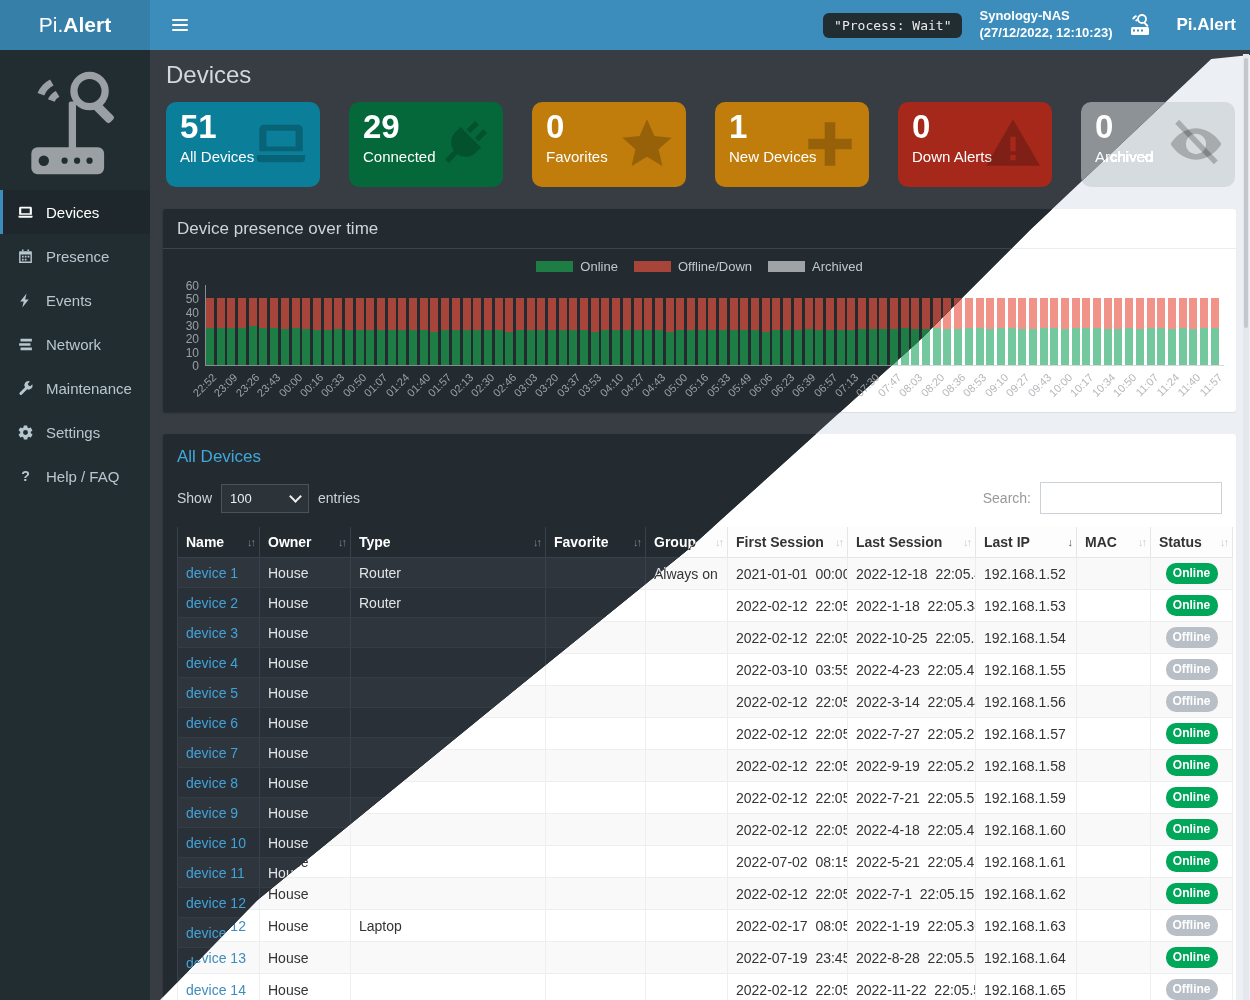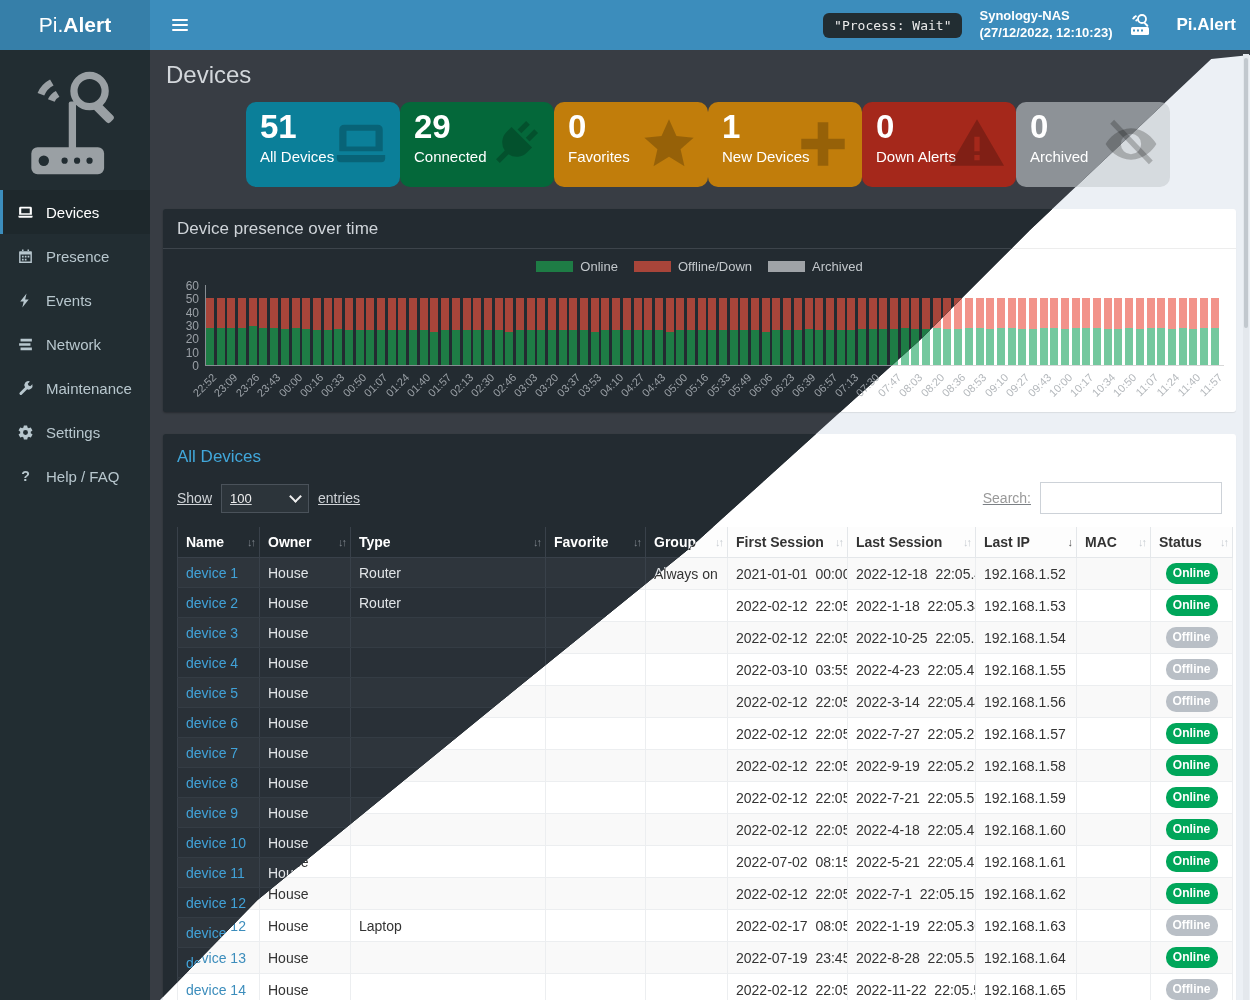--- a/index.html
+++ b/index.html
@@ -33,21 +33,21 @@
   .m-item.active{background:#1e282c;color:#fff;border-left-color:#3c8dbc;}
   .m-item .ic{width:17px;height:17px;display:inline-flex;flex:none;}
   .m-item .ic svg{width:100%;height:100%;}
 
   
   .content{position:absolute;left:150px;top:50px;width:1100px;height:950px;background:#383d44;}
   .light .content{background:#ecf0f5;}
   .page-title{margin:0;padding:11px 0 0 16px;font-size:24px;font-weight:normal;color:#d3d7db;}
   .light .page-title{color:#555;}
 
-  .cards{display:flex;margin:13px 0 0 16px;justify-content:center;}
+  .cards{display:flex;gap:29px;margin:13px 0 0 16px;}
   .card{position:relative;width:154px;height:85px;border-radius:10px;color:#fff;overflow:hidden;cursor:pointer;}
   .light .card{filter:brightness(1.5) saturate(.55);}
   .card .num{display:block;margin:6px 0 0 14px;font-size:33px;font-weight:bold;line-height:1.15;}
   .card .lbl{display:block;margin:2px 0 0 14px;font-size:15px;}
   .card .ico{position:absolute;right:10px;top:13px;width:58px;height:58px;color:rgba(0,0,0,0.22);}
   .card .ico svg{width:100%;height:100%;}
 
   .panel{background:#232b31;margin:22px 14px 0 13px;border-radius:3px;box-shadow:0 1px 2px rgba(0,0,0,.3);}
   .light .panel{background:#fff;box-shadow:0 1px 1px rgba(0,0,0,.08);}
 
@@ -72,21 +72,21 @@
   .light .bar .on{background:#74c89e;}
   .ytick{position:absolute;right:100%;margin-right:7px;font-size:12px;color:#9aa0a6;width:26px;text-align:right;line-height:1;}
   .xlabel{position:absolute;top:86px;width:60px;text-align:right;font-size:11px;color:#9aa0a6;
           transform:rotate(-45deg);transform-origin:100% 0;white-space:nowrap;}
   .light .ytick,.light .xlabel{color:#b4b8bc;}
 
   
   .table-panel{height:640px;}
   .tp-head{font-size:17px;color:#41a7da;padding:13px 14px 0;margin:0;font-weight:normal;}
   .light .tp-head{color:#3c8dbc;}
-  .controls{display:flex;align-items:center;margin:15px 14px 13px;font-size:14px;color:#cfd3d7;text-decoration:underline;}
+  .controls{display:flex;align-items:center;margin:15px 14px 13px;font-size:14px;color:#cfd3d7;}
   .light .controls{color:#7a7f84;}
   .sel{display:inline-flex;align-items:center;justify-content:space-between;width:70px;height:27px;
        background:#2c343a;border:1px solid #4a525a;color:#eee;margin:0 9px;padding:0 8px;font-size:13px;cursor:pointer;}
   .light .sel{background:#fff;border-color:#d2d6de;color:#555;}
   .chev{width:7px;height:7px;border-right:2px solid currentColor;border-bottom:2px solid currentColor;
         transform:rotate(45deg);margin-top:-4px;}
   .search{margin-left:auto;display:flex;align-items:center;gap:9px;color:#9aa0a6;}
   .light .search{color:#999;}
   .search input{width:166px;height:30px;border:1px solid #cdd2d8;background:#fff;color:#333;padding:0 7px;font-size:14px;outline:none;}
   .dark .search input{background:#2c343a;border-color:#5a6167;color:#eee;}

